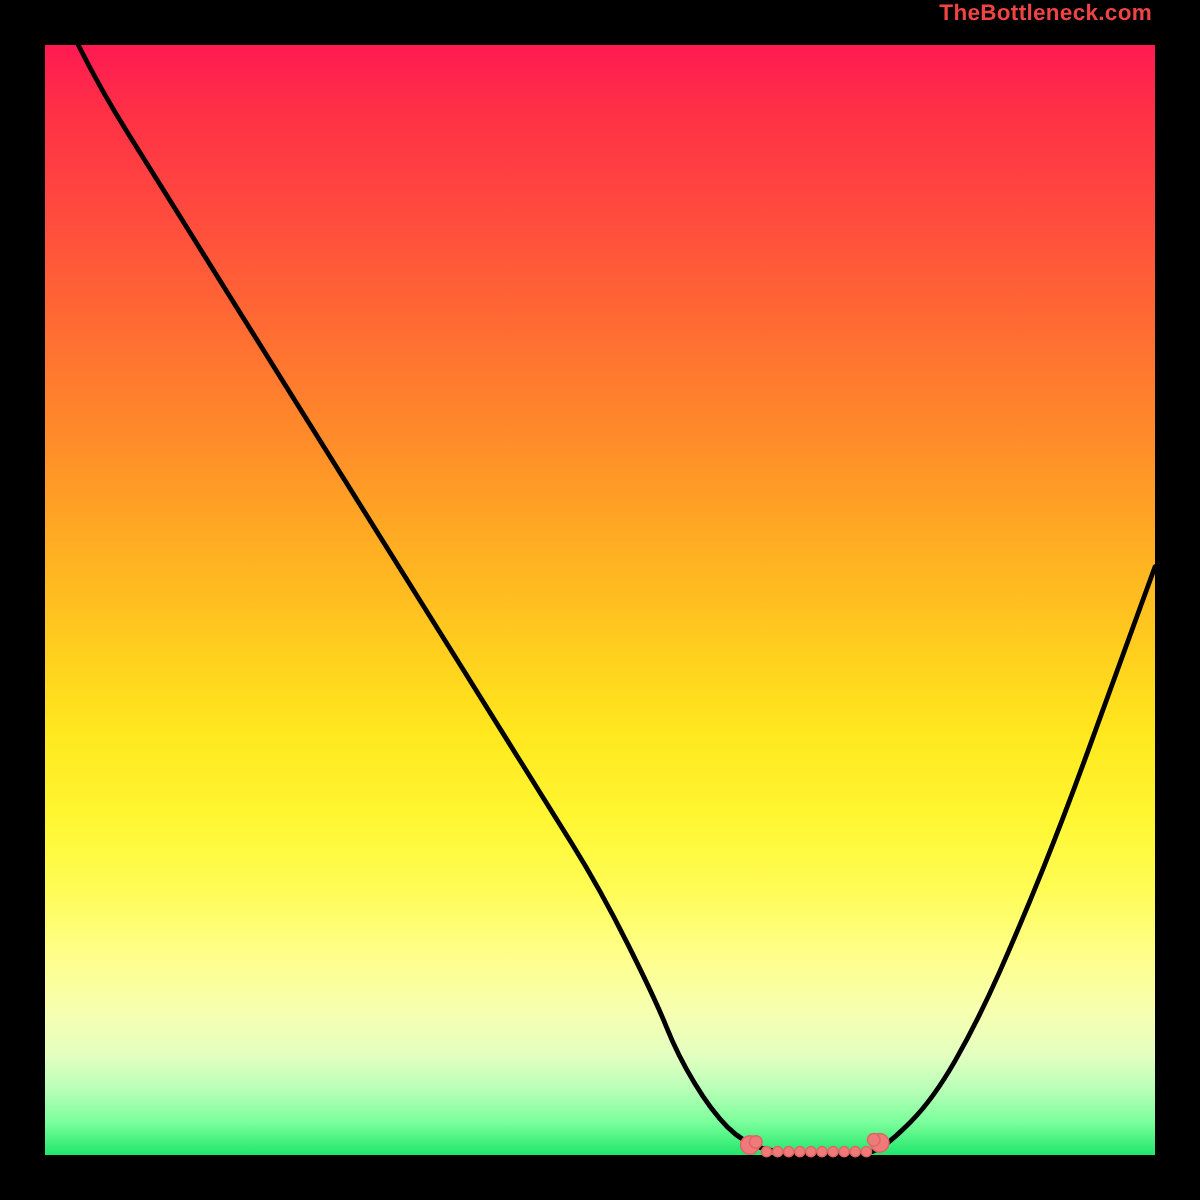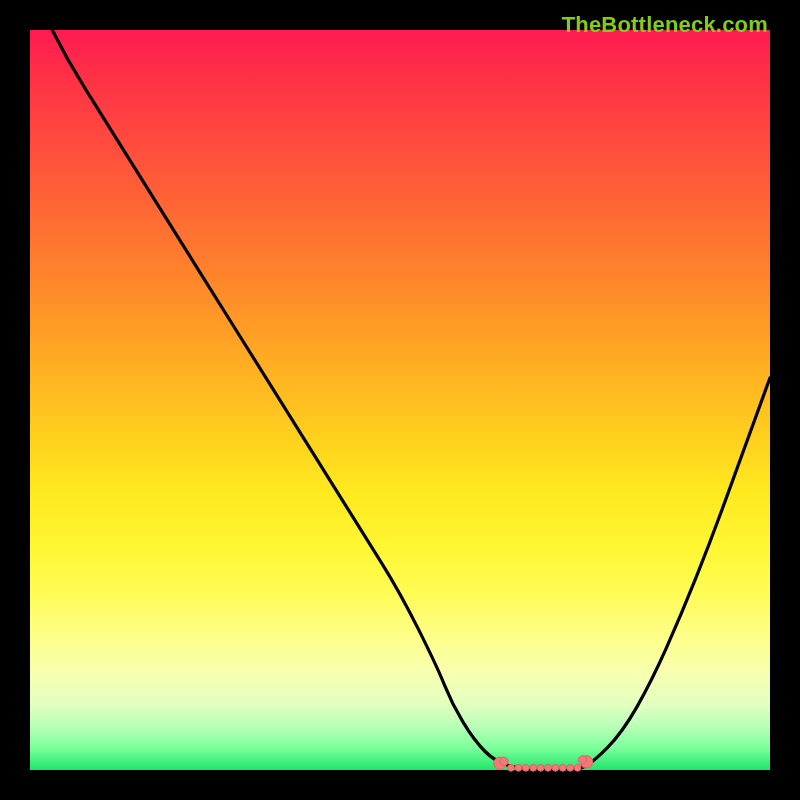--- a/index.html
+++ b/index.html
@@ -40,24 +40,24 @@
       #feff8a 82%,
       #f7ffb0 87%,
       #e3ffc0 91%,
       #baffb8 94%,
       #7cff9c 97%,
       #20e66a 100%
     );
   }
   .watermark {
     position: absolute;
-    top: 12px;
+    top: 0;
     right: 32px;
-    color: #84cc16;
-    font-size: 22px;
+    color: #ef4444;
+    font-size: 15px;
     font-weight: 600;
     letter-spacing: 0.2px;
   }
   svg.overlay {
     position: absolute;
     left: 30px;
     top: 30px;
     width: 740px;
     height: 740px;
     overflow: visible;

